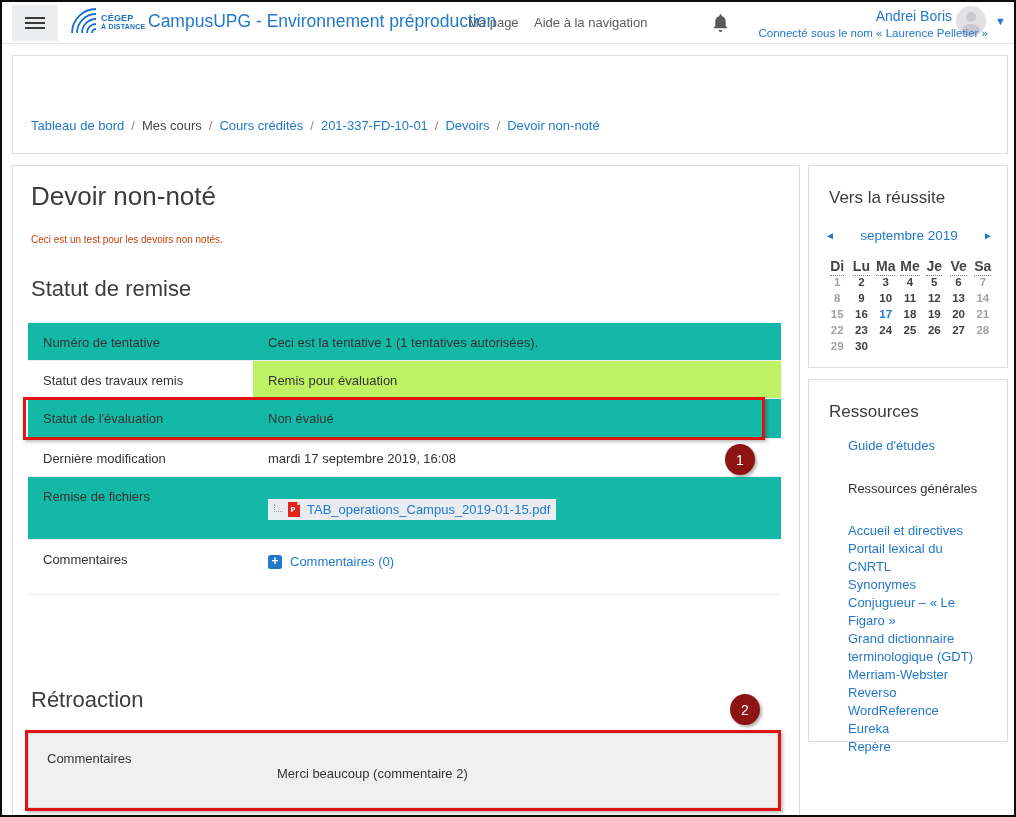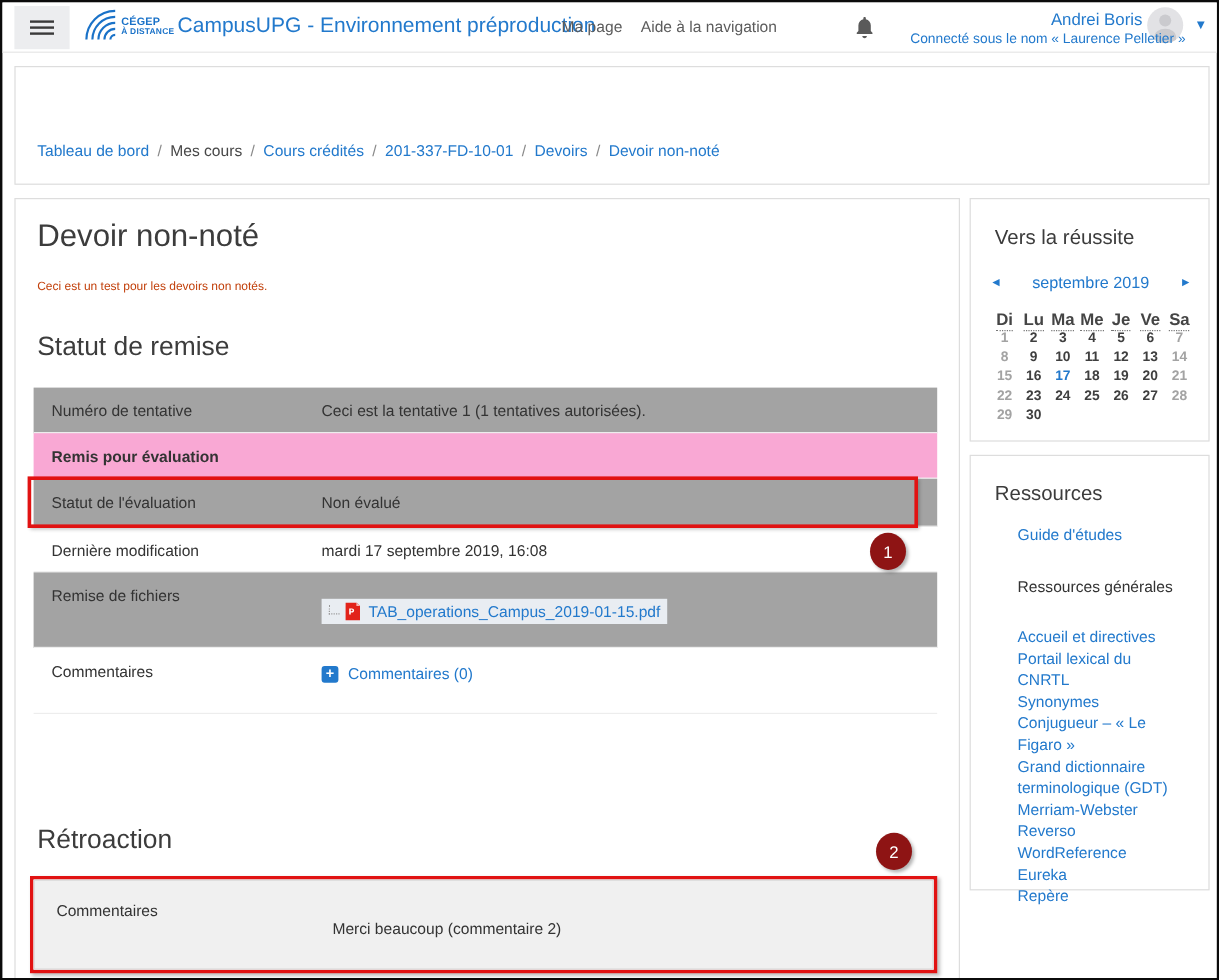--- a/index.html
+++ b/index.html
@@ -34,25 +34,25 @@
   .bc-item { color:#2279cc; cursor:pointer; }
   .bc-item.bc-plain { color:#474747; cursor:default; }
   .bc-sep { color:#8a8a8a; margin:0 7px; }
   
   .main-box { position:absolute; left:10px; top:163px; width:788px; height:651px; background:#fff; border:1px solid #ddd; }
   .h2 { position:absolute; left:18px; top:15px; font-size:26px; font-weight:300; color:#3c3c3c; }
   .desc { position:absolute; left:18px; top:68px; font-size:10px; color:#c2410c; }
   .h3-statut { position:absolute; left:18px; top:110px; font-size:22px; font-weight:300; color:#3c3c3c; }
   .subm-table { position:absolute; left:15px; top:157px; width:753px; font-size:13px; color:#333; }
   .t-row { display:flex; border-bottom:1px solid #ededed; }
-  .t-row.gray { background:#a3a3a3; }
+  .t-row.gray { background:#14b8a6; }
   .t-row.white { background:#fff; }
   .t-label { width:225px; padding:12px 10px 10px 15px; flex:none; }
   .t-value { flex:1; padding:12px 10px 10px 15px; }
-  .t-value.green { background:#f9a8d4;font-weight:bold; }
+  .t-value.green { background:#bef264; }
   .row-attempt, .row-substatus, .row-gradestatus, .row-modified { height:38px; }
   .row-gradestatus { height:40px; }
   .row-files { height:63px; }
   .row-comments { height:55px; }
   .file-wrap { display:flex; align-items:center; margin-top:10px; background:#e9edf2; padding:3px 6px 3px 4px; width:max-content; }
   .elbow-icon { width:9px; height:8px; border-left:1px dotted #9a9a9a; border-bottom:1px dotted #9a9a9a; margin:0 4px 4px 2px; }
   .file-link { color:#2279cc; cursor:pointer; margin-left:6px; }
   .comments-link-wrap { display:flex; align-items:center; margin-top:2px; cursor:pointer; }
   .plus-icon { width:14px; height:14px; background:#2279cc; border-radius:2.5px; color:#fff; font-size:12px; font-weight:bold; line-height:13px; text-align:center; flex:none; }
   .comments-link { color:#2279cc; margin-left:8px; }
@@ -134,20 +134,21 @@
     <h2 class="h2">Devoir non-noté</h2>
     <p class="desc">Ceci est un test pour les devoirs non notés.</p>
     <h3 class="h3-statut">Statut de remise</h3>
 
     <div class="subm-table">
       <div class="t-row gray row-attempt">
         <div class="t-label">Numéro de tentative</div>
         <div class="t-value">Ceci est la tentative 1 (1 tentatives autorisées).</div>
       </div>
       <div class="t-row white row-substatus">
+        <div class="t-label">Statut des travaux remis</div>
         <div class="t-value green">Remis pour évaluation</div>
       </div>
       <div class="t-row gray row-gradestatus">
         <div class="t-label">Statut de l'évaluation</div>
         <div class="t-value">Non évalué</div>
       </div>
       <div class="t-row white row-modified">
         <div class="t-label">Dernière modification</div>
         <div class="t-value">mardi 17 septembre 2019, 16:08</div>
       </div>

